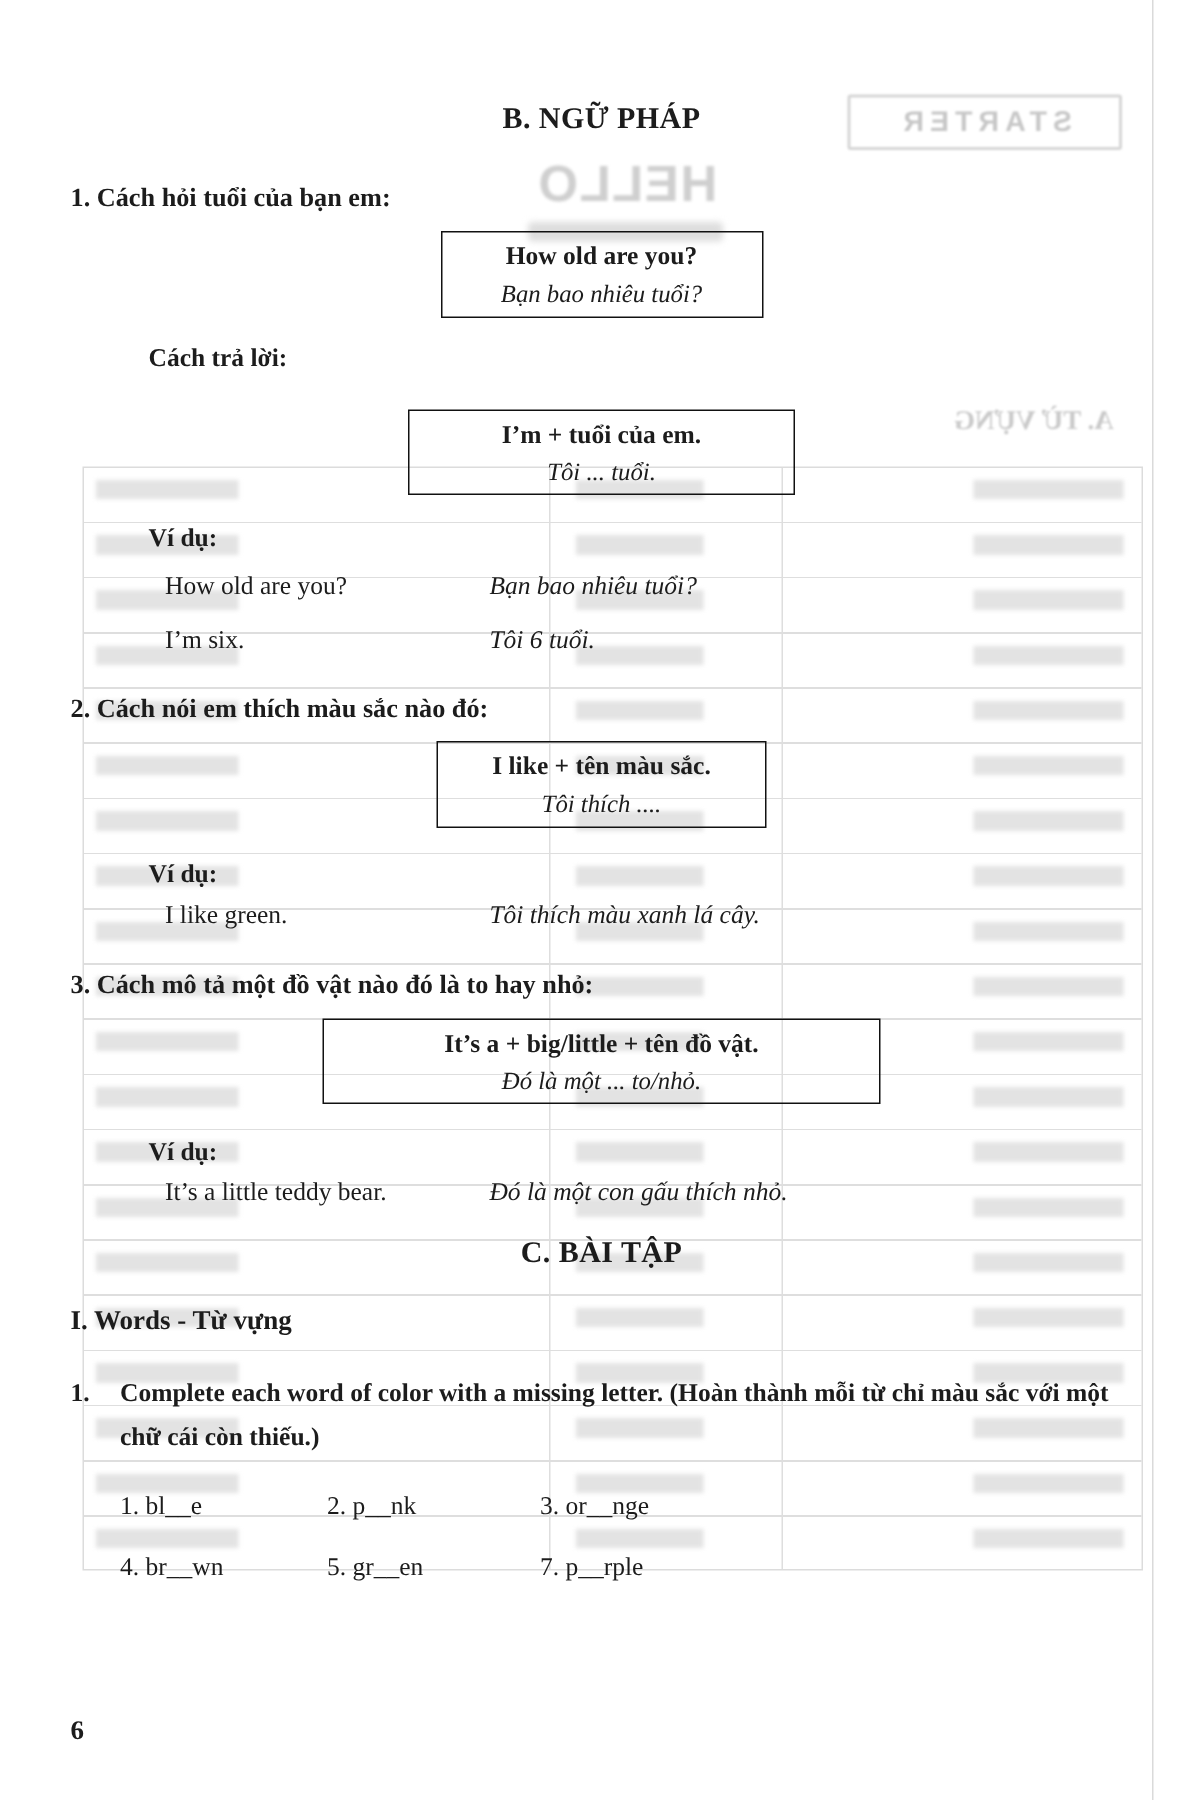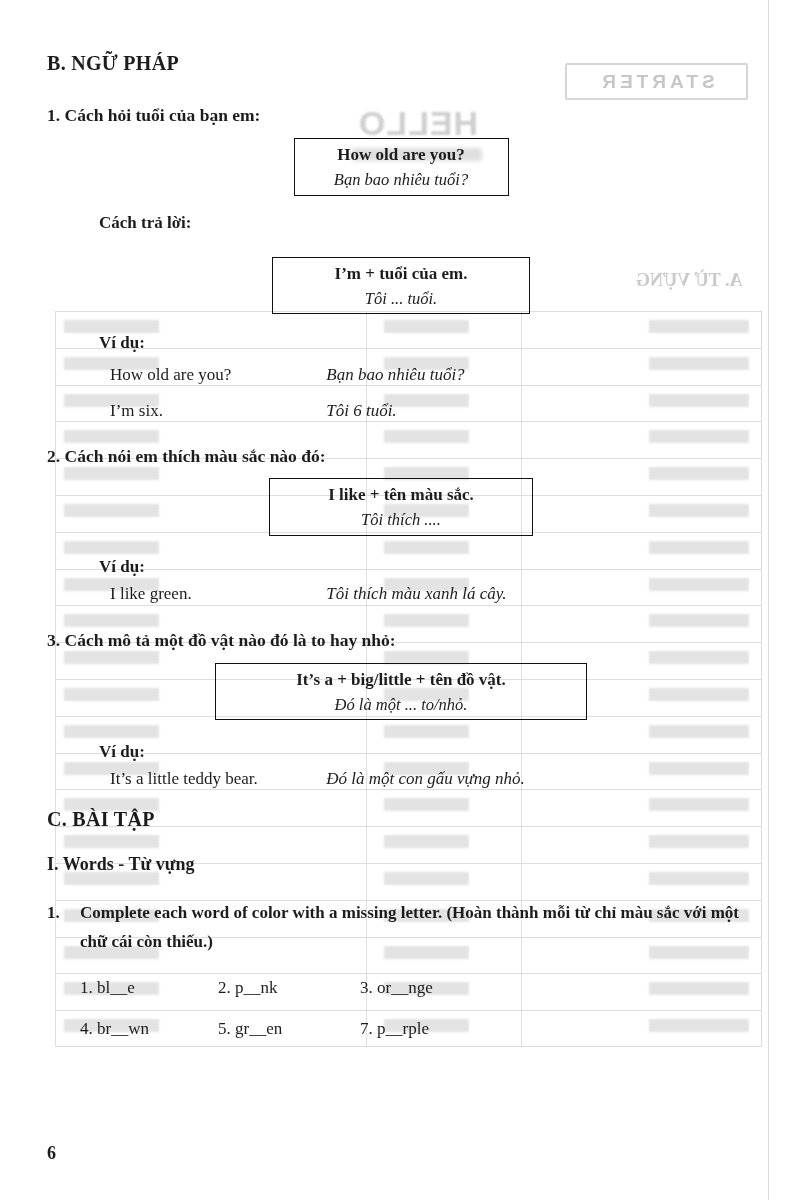--- a/index.html
+++ b/index.html
@@ -63,42 +63,42 @@
   }
   .bleed-table .s1 { left: 8px; width: 95px; }
   .bleed-table .s2 { left: 46.5%; width: 85px; }
   .bleed-table .s3 { right: 12px; width: 100px; }
 
   .page-edge { position: absolute; top: 0; bottom: 0; right: 26px; width: 1px; background: #dadada; z-index: 1; }
 
   
   .content { position: relative; z-index: 2; padding: 52px 40px 0 47px; }
 
-  .sec-heading { font-size: 20px; font-weight: 700; margin: 0; letter-spacing: 0.3px; }
+  .sec-heading { font-size: 20px; font-weight: 700; margin: 16px; letter-spacing: 0.3px; text-align: center; }
   .item-title  { font-size: 17.5px; font-weight: 700; margin: 0; }
   .sub-label   { font-size: 17px;  font-weight: 700; margin: 0 0 0 52px; }
 
   .rule-box { border: 1.5px solid #111; text-align: center; padding: 5px 10px 4px; }
   .rule-box .en { display: block; font-weight: 700; font-size: 17px; line-height: 1.3; }
   .rule-box .vi { display: block; font-style: italic; font-size: 16.5px; line-height: 1.3; margin-top: 3px; }
 
   .ex-row { margin: 0 0 0 63px; font-size: 17px; }
   .ex-en  { display: inline-block; width: 212px; }
   .ex-vi  { font-style: italic; }
 
   .g1-title          { margin-top: 30px; }
   .box-q             { width: 215px; margin: 12px auto 0; }
   .g1-answer-label   { margin-top: 17px; }
   .box-a             { width: 258px; margin: 24px auto 0; }
   .g1-example-label  { margin-top: 19px; }
   .g1-ex1            { margin-top: 12px; }
   .g1-ex2            { margin-top: 16px; }
 
   .g2-title          { margin-top: 25px; }
-  .box-like          { width: 264px; margin: 11px auto 0; }
+  .box-like          { width: 220px; margin: 11px auto 0; }
   .g2-example-label  { margin-top: 21px; }
   .g2-ex1            { margin-top: 7px; }
 
   .g3-title          { margin-top: 26px; }
   .box-big           { width: 372px; margin: 12px auto 0; }
   .g3-example-label  { margin-top: 22px; }
   .g3-ex1            { margin-top: 7px; }
 
   .c-heading         { margin-top: 19px; }
   .words-subheading  { margin: 23px 0 0 0; font-size: 18px; font-weight: 700; }
@@ -186,21 +186,21 @@
 
     <div class="rule-box box-big">
       <span class="en">It’s a + big/little + tên đồ vật.</span>
       <span class="vi">Đó là một ... to/nhỏ.</span>
     </div>
 
     <p class="sub-label g3-example-label">Ví dụ:</p>
 
     <div class="ex-row g3-ex1">
       <span class="ex-en">It’s a little teddy bear.</span>
-      <span class="ex-vi">Đó là một con gấu vựng nhỏ.</span>
+      <span class="ex-vi">Đó là một con gấu thích nhỏ.</span>
     </div>
 
     <h1 class="sec-heading c-heading">C. BÀI TẬP</h1>
 
     <p class="words-subheading"><span>I. Words - </span><span class="ital">Từ vựng</span></p>
 
     <div class="instr">
       <span class="instr-num">1.</span>
       <span class="instr-text"><span>Complete each word of color with a missing letter. </span><span class="ital">(Hoàn thành mỗi từ chỉ màu sắc với một chữ cái còn thiếu.)</span></span>
     </div>

